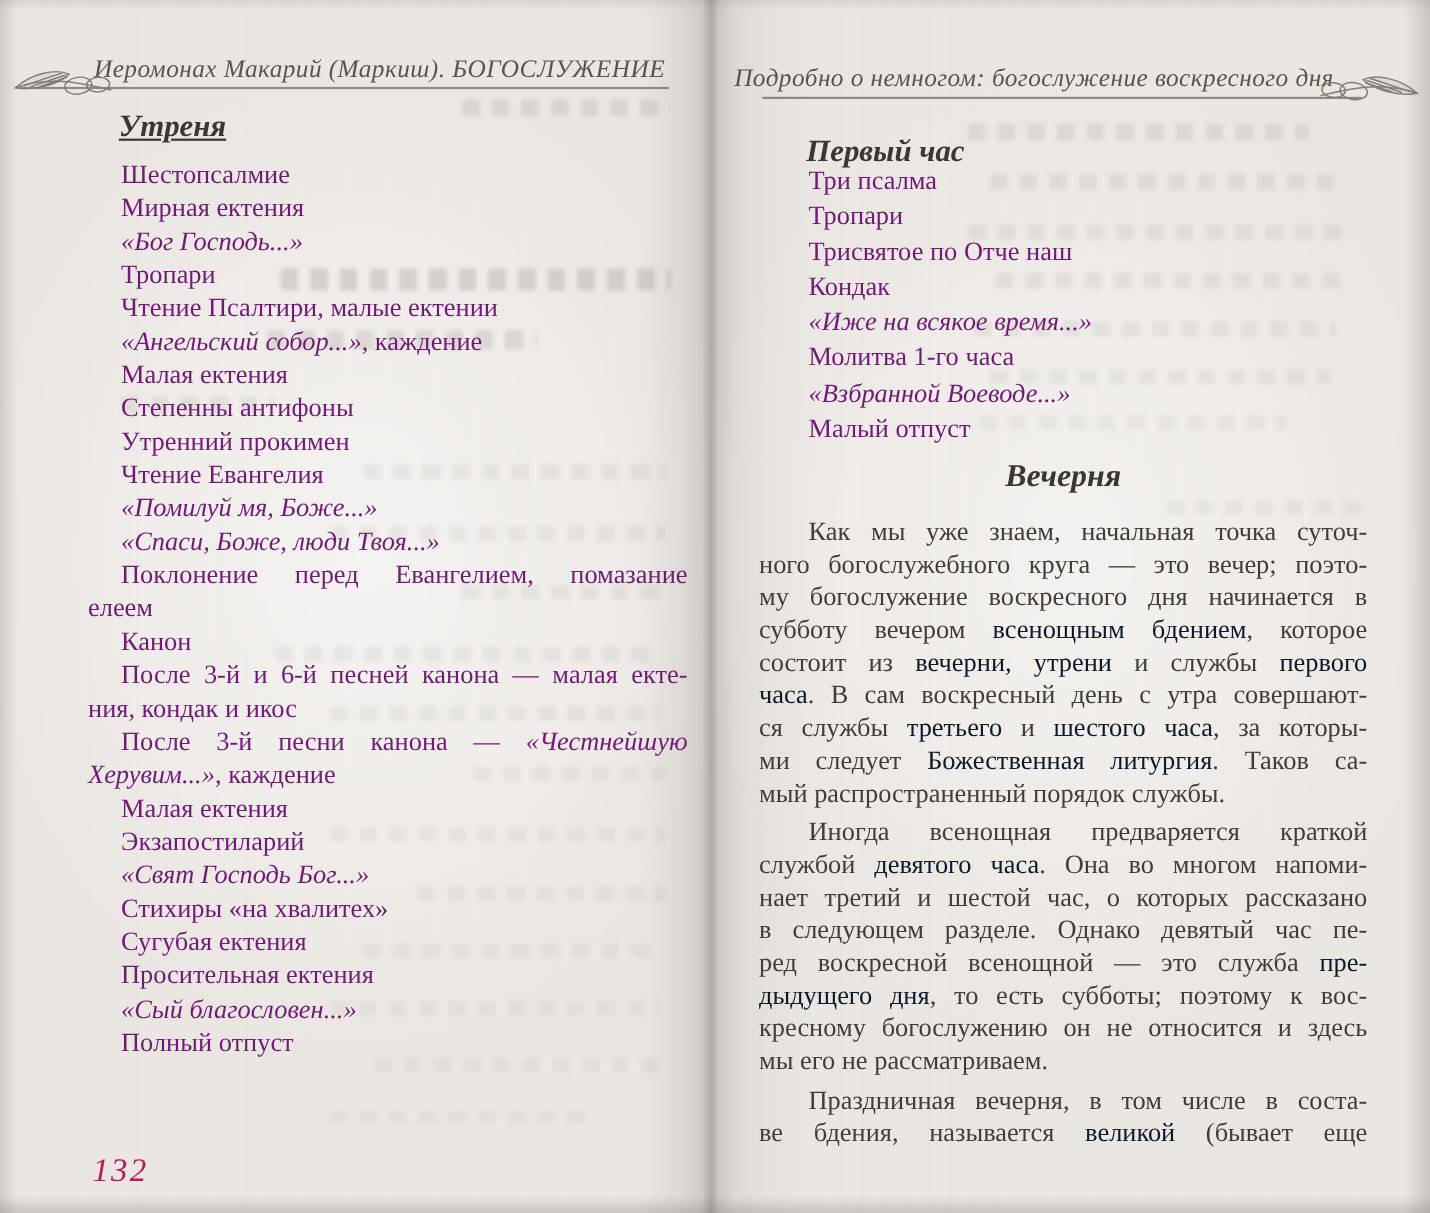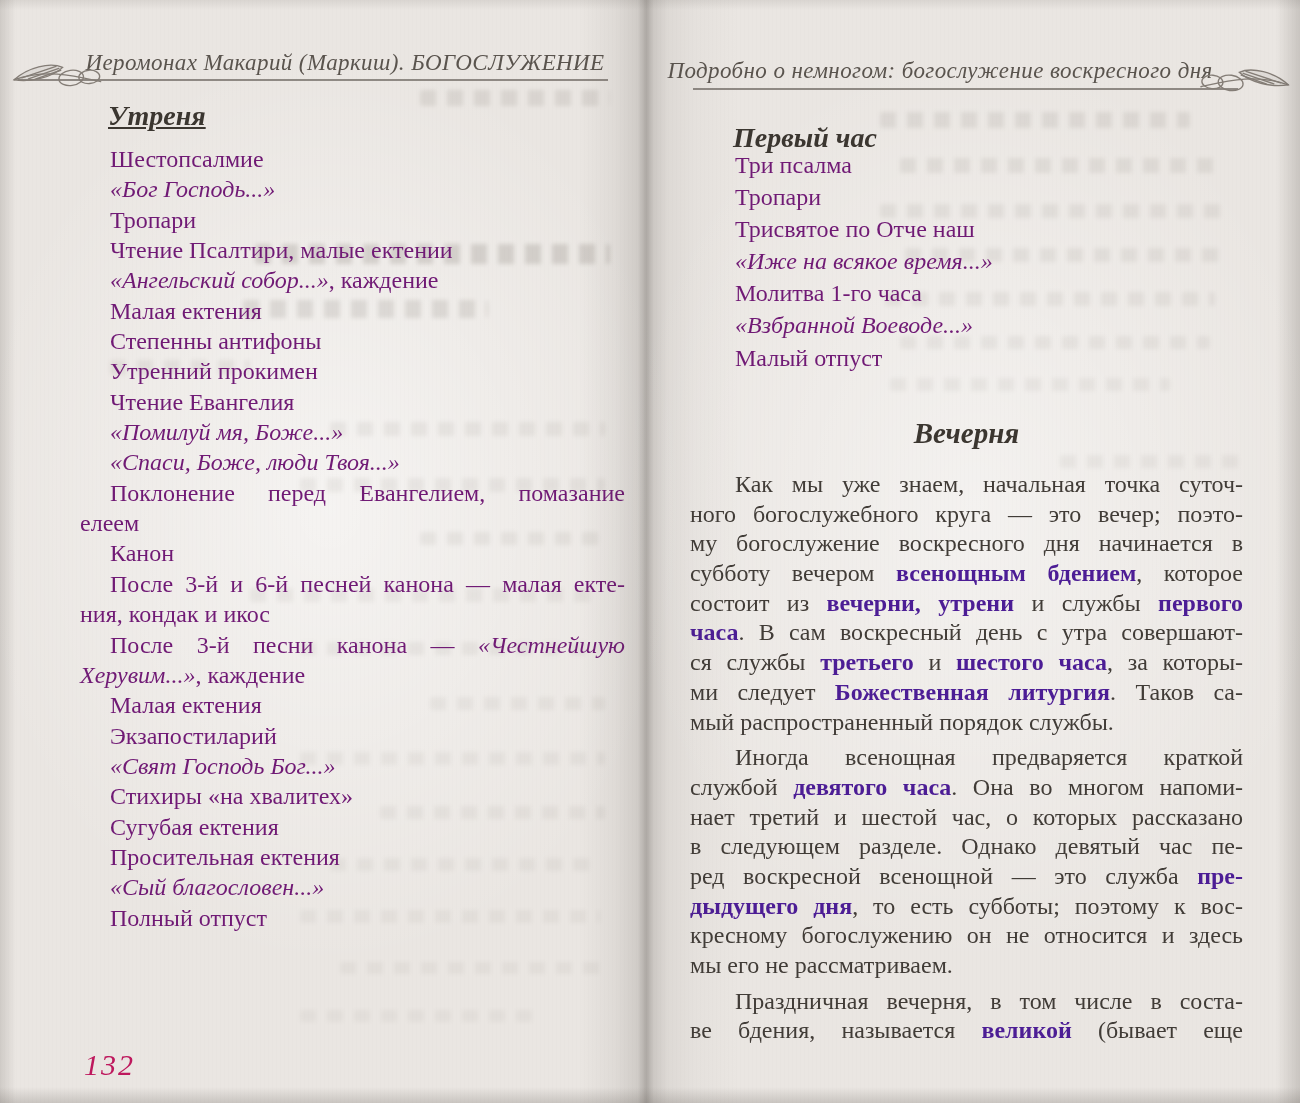--- a/index.html
+++ b/index.html
@@ -43,21 +43,21 @@
 
   .listcol{position:absolute;font-size:24px;color:#701a75;}
   .left-list{left:80px;top:144px;width:545px;line-height:30.35px;}
   .right-list{left:690px;top:149px;width:553px;line-height:32.1px;}
   .li{text-indent:30px;white-space:nowrap;}
   .right-list .li{text-indent:45px;}
   .cont{text-indent:0;}
   .jl{white-space:normal;text-align:justify;overflow:hidden;}
   .left-list .jl{height:30.35px;}
   .it{font-style:italic;}
-  .bd{font-weight:bold;color:#4c1d95;}
+  .bd{font-weight:normal;color:#0f172a;}
 
   .vespers-title{position:absolute;left:690px;top:417px;width:553px;text-align:center;
     font-weight:bold;font-style:italic;font-size:29px;color:#3b3630;}
 
   .bodycol{position:absolute;left:690px;top:470px;width:553px;font-size:24px;line-height:29.7px;color:#413c37;}
   .para{margin:0;}
   .para + .para{margin-top:6px;}
   .bl{white-space:nowrap;}
   .bl.jl{white-space:normal;height:29.7px;}
   .ind{text-indent:45px;}
@@ -111,20 +111,21 @@
         <ellipse cx="66" cy="23" rx="13" ry="8" transform="rotate(-8 66 23)"></ellipse>
         <ellipse cx="85" cy="22" rx="11" ry="7" transform="rotate(-5 85 22)"></ellipse>
       </g>
     </svg>
   </div>
 
   <div class="sec-title" style="left:108px;top:100px;text-decoration:underline;">Утреня</div>
 
   <div class="listcol left-list">
     <div class="li"><span>Шестопсалмие</span></div>
+    <div class="li"><span>Мирная ектения</span></div>
     <div class="li"><span class="it">«Бог Господь...»</span></div>
     <div class="li"><span>Тропари</span></div>
     <div class="li"><span>Чтение Псалтири, малые ектении</span></div>
     <div class="li"><span class="it">«Ангельский собор...»</span><span>, каждение</span></div>
     <div class="li"><span>Малая ектения</span></div>
     <div class="li"><span>Степенны антифоны</span></div>
     <div class="li"><span>Утренний прокимен</span></div>
     <div class="li"><span>Чтение Евангелия</span></div>
     <div class="li"><span class="it">«Помилуй мя, Боже...»</span></div>
     <div class="li"><span class="it">«Спаси, Боже, люди Твоя...»</span></div>
@@ -160,20 +161,21 @@
       </g>
     </svg>
   </div>
 
   <div class="sec-title" style="left:733px;top:110px;margin-top:12px;">Первый час</div>
 
   <div class="listcol right-list">
     <div class="li"><span>Три псалма</span></div>
     <div class="li"><span>Тропари</span></div>
     <div class="li"><span>Трисвятое по Отче наш</span></div>
+    <div class="li"><span>Кондак</span></div>
     <div class="li"><span class="it">«Иже на всякое время...»</span></div>
     <div class="li"><span>Молитва 1-го часа</span></div>
     <div class="li"><span class="it">«Взбранной Воеводе...»</span></div>
     <div class="li"><span>Малый отпуст</span></div>
   </div>
 
   <div class="vespers-title">Вечерня</div>
 
   <div class="bodycol">
     <div class="para">

